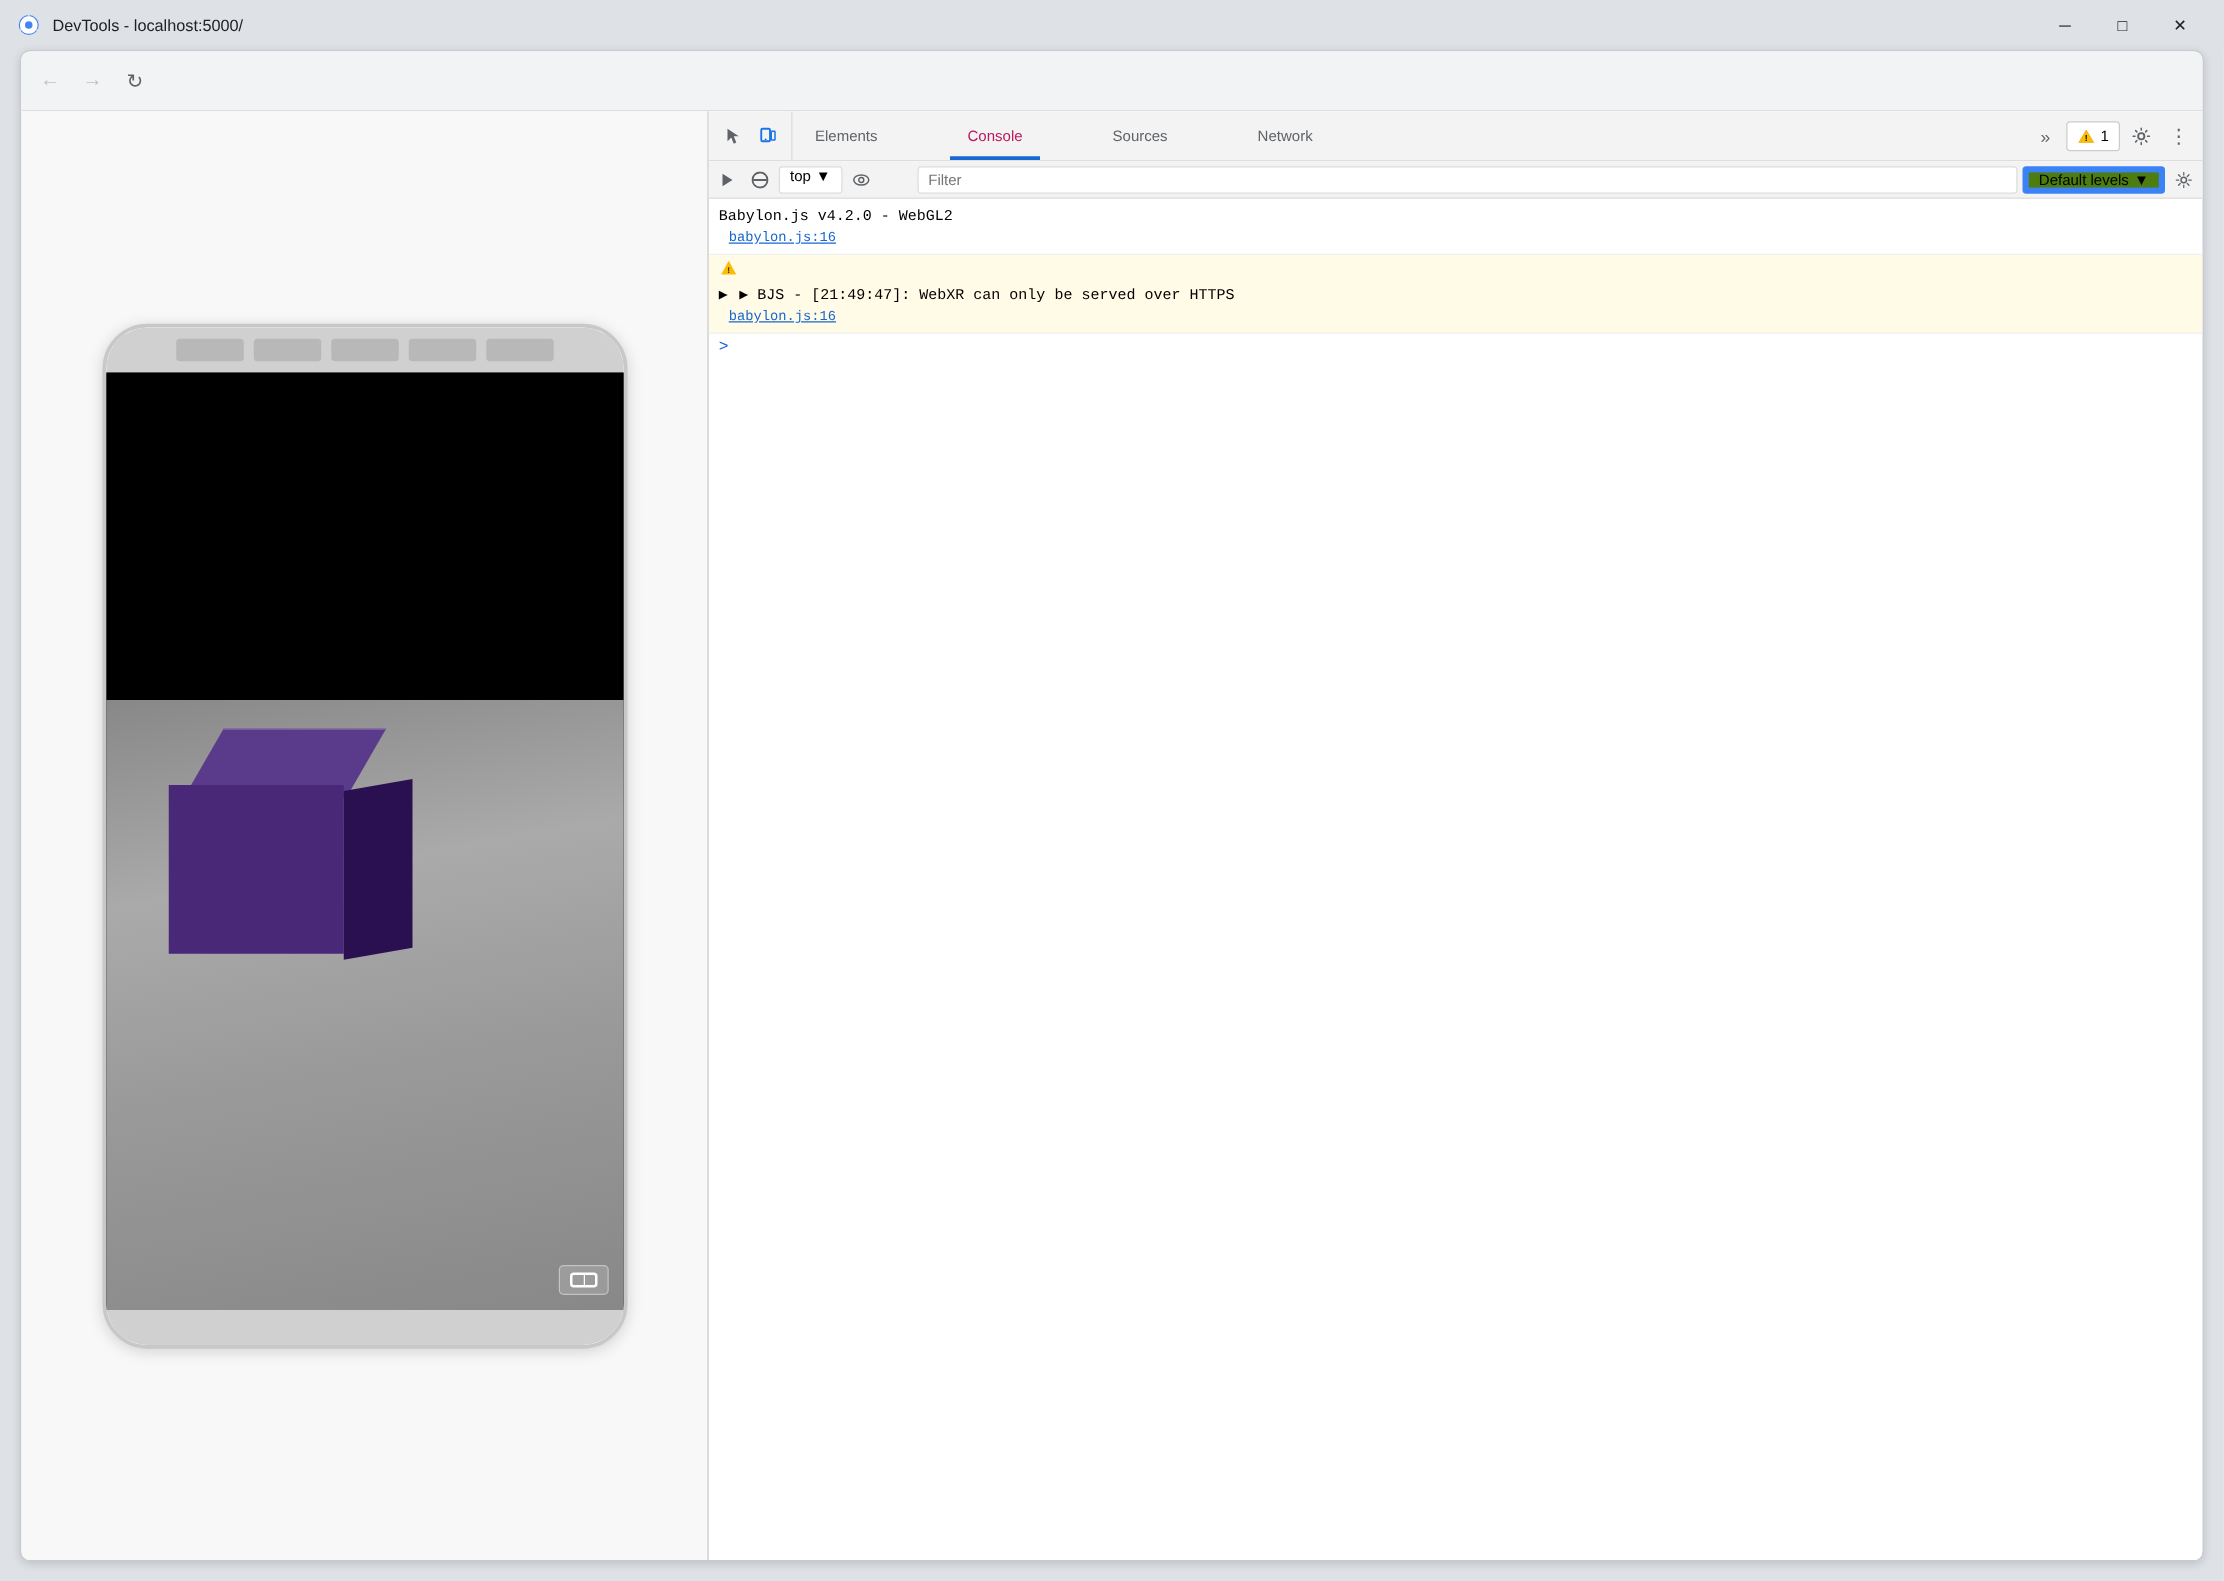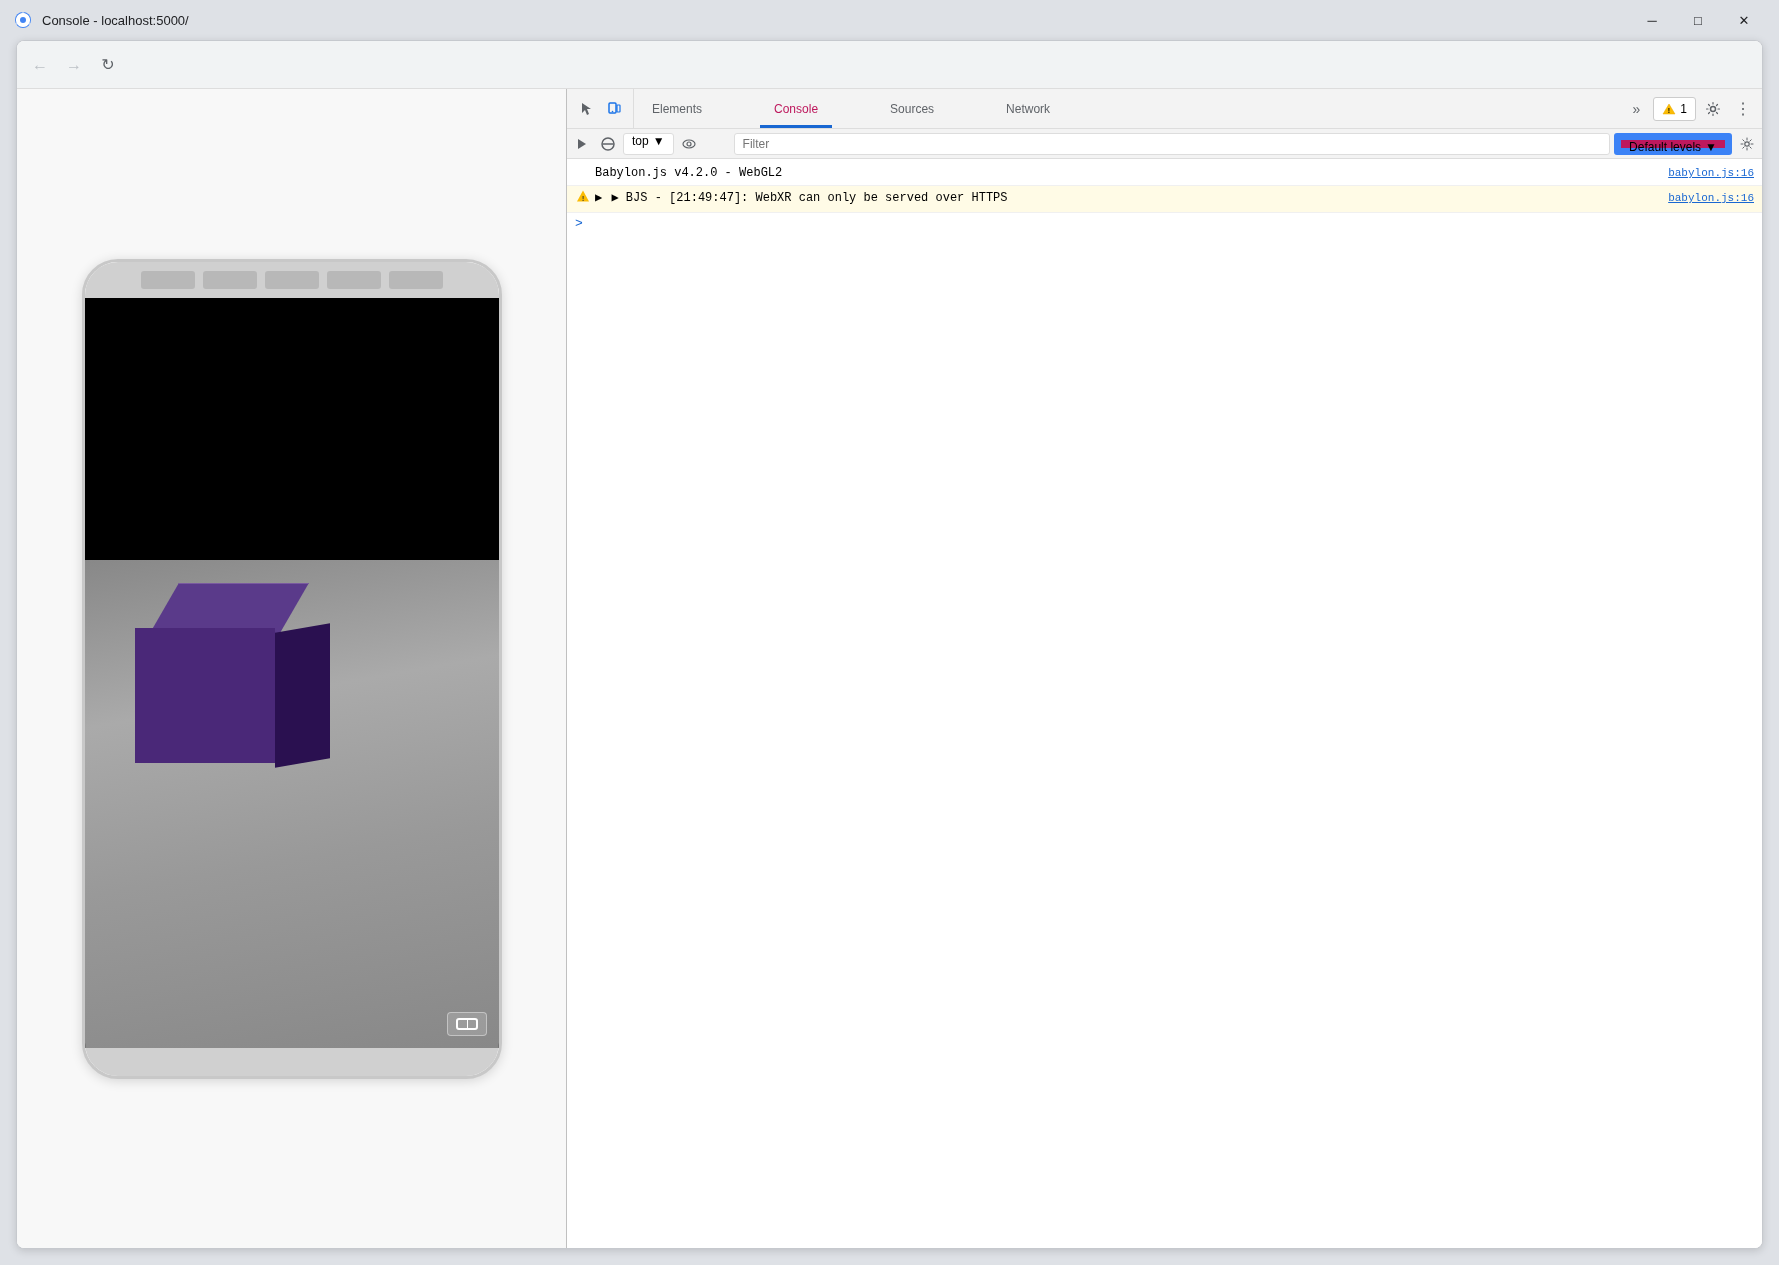--- a/index.html
+++ b/index.html
@@ -404,46 +404,47 @@
       border: 1px solid #ddd;
       border-radius: 3px;
       padding: 0 8px;
       font-size: 12px;
       outline: none;
       margin-left: 30px;
     }
 
     .levels-btn {
       display: flex;
-      align-items: flex-start;
+      align-items: center;
       gap: 4px;
       padding: 0 8px;
       height: 22px;
-      border: 7px solid #3b82f6;
-      border-radius: 3px;
-      background: #be185d;
+      border: 5px solid #3b82f6;
+      border-radius: 3px;
+      background: #4d7c0f;
       cursor: pointer;
       font-size: 12px;
       white-space: nowrap;
     }
 
     
     .console-output {
       flex: 1;
       overflow-y: auto;
       padding: 2px 0;
     }
     .c-msg {
       display: flex;
       align-items: flex-start;
       padding: 3px 8px;
       font-family: 'Consolas', 'Courier New', monospace;
       font-size: 12px;
       line-height: 18px;
       border-bottom: 1px solid #f0f0f0;
+      flex-direction: column;
     }
     .c-msg.warn-msg {
       background: #fffbe6;
     }
     .c-msg-icon {
       width: 16px;
       flex-shrink: 0;
       margin-right: 4px;
       text-align: center;
     }
@@ -473,21 +474,21 @@
 
   <div class="window-title-bar">
 
     <svg width="22" height="22" viewBox="0 0 22 22">
       <circle cx="11" cy="11" r="8" fill="#4285F4"></circle>
       <path d="M11 6 A5 5 0 1 1 10.999 6" fill="none" stroke="white" stroke-width="4"></path>
       <circle cx="11" cy="11" r="4" fill="white"></circle>
       <circle cx="11" cy="11" r="3" fill="#4285F4"></circle>
       <path d="M11 3 L18 15 L4 15 Z" fill="none" stroke="white" stroke-width="0.5"></path>
     </svg>
-    <span class="window-title-text">Console - localhost:5000/</span>
+    <span class="window-title-text">DevTools - localhost:5000/</span>
     <div class="window-controls">
       <button class="wc-btn">─</button>
       <button class="wc-btn">□</button>
       <button class="wc-btn close">✕</button>
     </div>
   </div>
 
   <div class="browser-window">
 
     <div class="nav-row">

